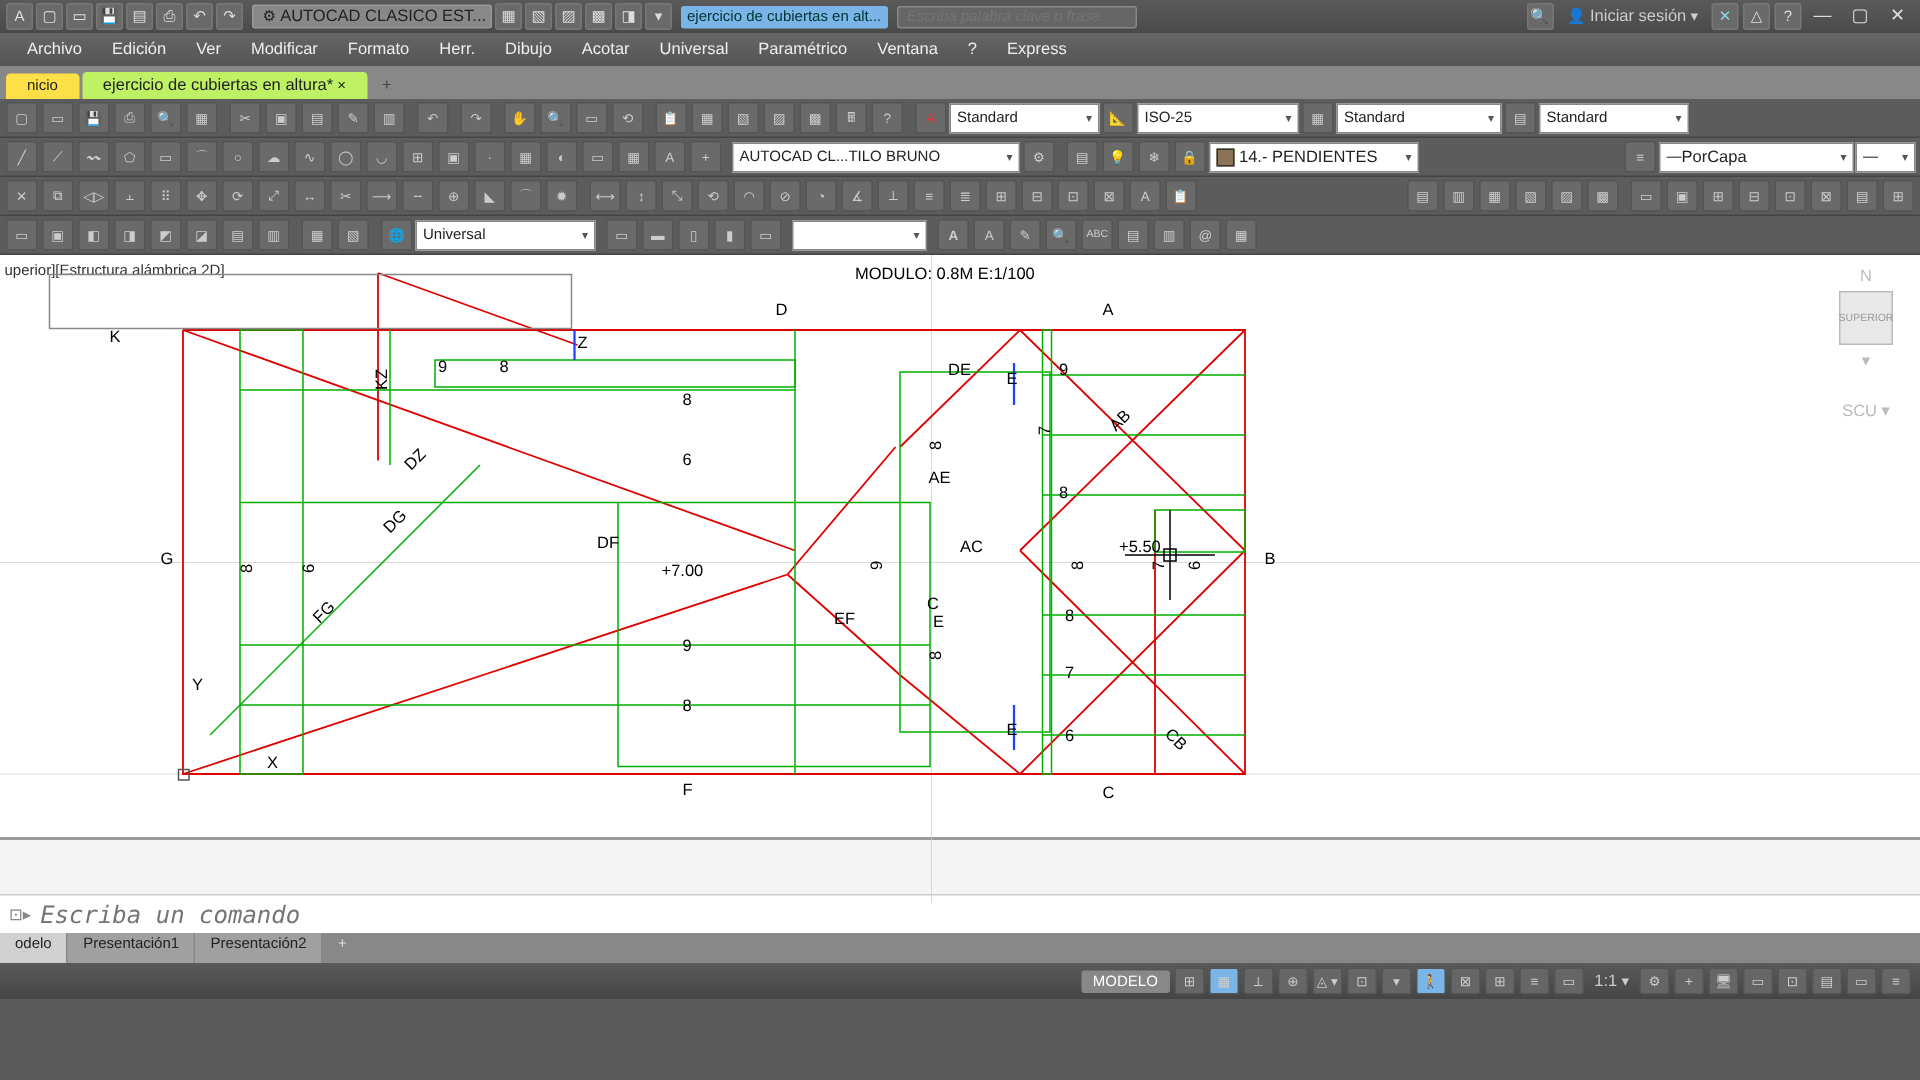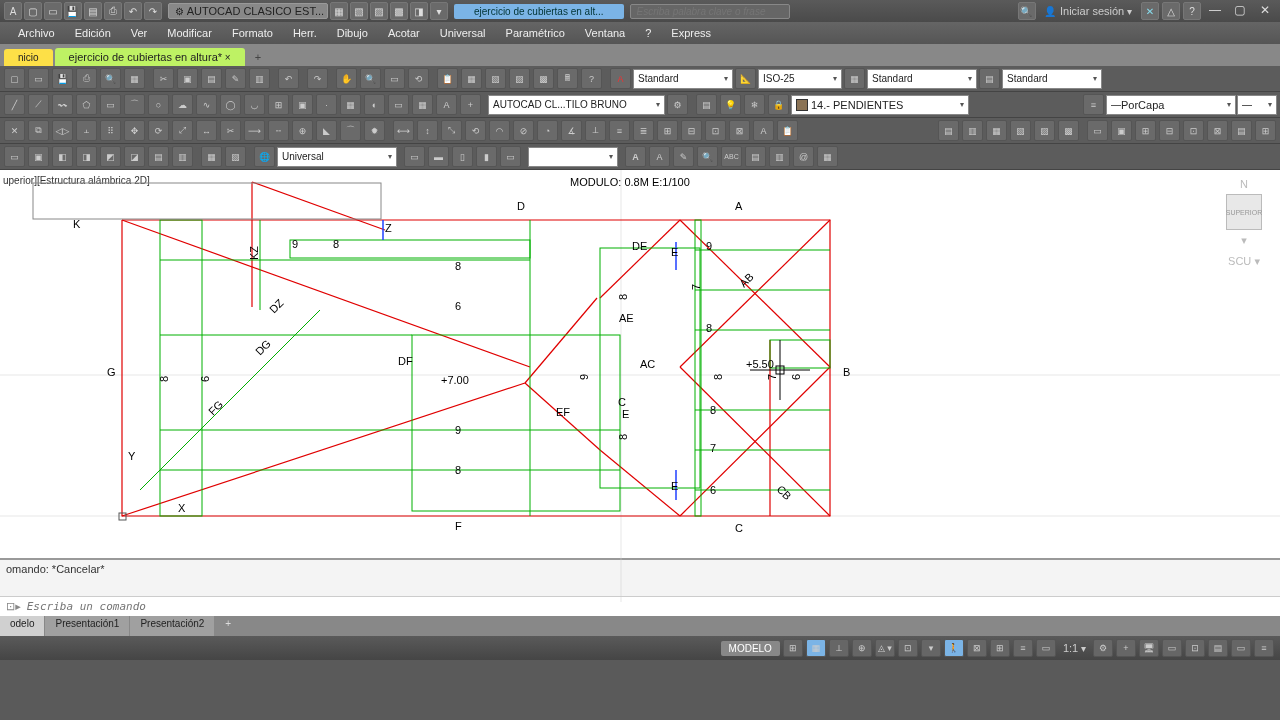--- a/index.html
+++ b/index.html
@@ -1,20 +1,20 @@
 <!DOCTYPE html>
 <html><head>
 <meta charset="utf-8">
 <style>
 *{margin:0;padding:0;box-sizing:border-box;font-family:Segoe UI,Arial,sans-serif;font-size:11px;user-select:none}
 body{width:1280px;height:720px;background:#5a5a5a;overflow:hidden}
 .titlebar{height:22px;background:linear-gradient(#5a5a5a,#4a4a4a);display:flex;align-items:center;padding:0 4px;gap:2px}
 .titlebar .icon-btn{width:18px;height:18px;background:#6a6a6a;border:1px solid #777;border-radius:2px;cursor:pointer;display:flex;align-items:center;justify-content:center;color:#ddd;font-size:10px}
 .titlebar .wspace{background:#888;border:1px solid #999;padding:1px 6px;color:#222;font-size:10px;border-radius:2px;margin-left:4px;cursor:pointer;max-width:160px;overflow:hidden;white-space:nowrap}
-.titlebar .tab-active{background:#7bb4e6;color:#033;padding:2px 20px;border-radius:2px;margin-left:4px;cursor:pointer;font-size:10px;max-width:180px;overflow:hidden;white-space:nowrap}
+.titlebar .tab-active{background:#7bb4e6;color:#033;padding:2px 4px;border-radius:2px;margin-left:4px;cursor:pointer;font-size:10px;max-width:180px;overflow:hidden;white-space:nowrap}
 .titlebar .search{background:#666;border:1px solid #888;padding:1px 6px;color:#aaa;font-size:10px;font-style:italic;border-radius:2px;margin-left:4px;width:160px}
 .titlebar .right{margin-left:auto;display:flex;gap:3px;align-items:center}
 .titlebar .login{color:#ccc;font-size:10px;margin:0 6px;cursor:pointer}
 .win-btn{width:22px;height:16px;color:#ddd;text-align:center;cursor:pointer;font-size:12px}
 .menubar{height:22px;background:linear-gradient(#656565,#555);display:flex;align-items:center;padding-left:8px}
 .menubar span{color:#eee;padding:3px 10px;cursor:pointer;font-size:11px}
 .doc-tabs{height:22px;background:#888;display:flex;align-items:flex-end;padding-left:4px}
 .doc-tab{background:#fde047;padding:3px 14px;border-radius:3px 3px 0 0;margin-right:2px;cursor:pointer;color:#222;font-size:10px}
 .doc-tab.active{background:#bef264}
 .doc-tab-add{padding:3px 8px;color:#444;cursor:pointer}
@@ -25,21 +25,21 @@
 .tdrop::after{content:"▾";margin-left:auto;color:#555;font-size:8px}
 .layer-sw{width:12px;height:12px;background:#8b7355;border:1px solid #333;margin-right:3px}
 .canvas-area{position:relative;height:388px;background:#fff}
 .vp-label{position:absolute;left:0;top:4px;background:rgba(255,255,255,.7);padding:1px 3px;font-size:10px;color:#333}
 svg.drawing{position:absolute;left:0;top:0}
 .viewcube{position:absolute;right:8px;top:8px;width:56px;text-align:center;color:#bbb;font-size:10px}
 .viewcube .cube{width:36px;height:36px;background:#e8e8e8;border:1px solid #bbb;margin:4px auto;display:flex;align-items:center;justify-content:center;font-size:7px;color:#999}
 .cmd-area{background:#f4f4f4;border-top:2px solid #999}
 .cmd-hist{padding:3px 6px;font-family:Consolas,monospace;font-size:11px;color:#333;height:36px;overflow:hidden}
 .cmd-line{display:flex;align-items:center;padding:3px 6px;background:#fff;border-top:1px solid #ccc}
-.cmd-line input{border:none;outline:none;flex:1;font-family:Consolas,monospace;font-size:11px;font-style:italic;color:#888;background:transparent}
+.cmd-line input{border:none;outline:none;flex:1;font-family:Consolas,monospace;font-size:16px;font-style:italic;color:#888;background:transparent}
 .layout-tabs{height:20px;background:#888;display:flex;}
 .ltab{padding:2px 10px;background:#a0a0a0;margin-right:1px;cursor:pointer;font-size:10px;color:#222}
 .ltab.active{background:#d0d0d0}
 .statusbar{height:24px;background:linear-gradient(#5a5a5a,#454545);display:flex;align-items:center;padding:0 6px;gap:3px}
 .statusbar .sbtn{width:20px;height:18px;background:#666;border:1px solid #555;border-radius:2px;cursor:pointer;color:#ccc;font-size:9px;display:flex;align-items:center;justify-content:center}
 .statusbar .modelo{background:#888;color:#fff;padding:2px 8px;border-radius:2px;margin-left:auto;font-size:10px;cursor:pointer}
 .statusbar .stxt{color:#ccc;font-size:10px;padding:0 4px}
 </style>
 </head>
 <body>
@@ -123,21 +123,21 @@
   <div class="tbtn">▦</div>
   <div class="tbtn">▧</div>
   <div class="tbtn">▨</div>
   <div class="tbtn">▩</div>
   <div class="tbtn">🖩</div>
   <div class="tbtn">?</div>
   <div class="tsep"></div>
   <div class="tbtn" style="color:#e33">A</div>
   <div class="tdrop" style="width:100px">Standard</div>
   <div class="tbtn">📐</div>
-  <div class="tdrop" style="width:84px">ISO-25</div>
+  <div class="tdrop" style="width:108px">ISO-25</div>
   <div class="tbtn">▦</div>
   <div class="tdrop" style="width:110px">Standard</div>
   <div class="tbtn">▤</div>
   <div class="tdrop" style="width:100px">Standard</div>
 </div>
 
 <div class="toolbar-row">
   <div class="tbtn">╱</div>
   <div class="tbtn">⟋</div>
   <div class="tbtn">〰</div>
@@ -152,28 +152,28 @@
   <div class="tbtn">⊞</div>
   <div class="tbtn">▣</div>
   <div class="tbtn">·</div>
   <div class="tbtn">▦</div>
   <div class="tbtn">◐</div>
   <div class="tbtn">▭</div>
   <div class="tbtn">▦</div>
   <div class="tbtn">A</div>
   <div class="tbtn">+</div>
   <div class="tsep"></div>
-  <div class="tdrop" style="width:177px">AUTOCAD CL...TILO BRUNO</div>
+  <div class="tdrop" style="width:192px">AUTOCAD CL...TILO BRUNO</div>
   <div class="tbtn">⚙</div>
   <div class="tsep"></div>
   <div class="tbtn">▤</div>
   <div class="tbtn" style="color:#ff0">💡</div>
   <div class="tbtn">❄</div>
   <div class="tbtn">🔒</div>
-  <div class="tdrop" style="width:178px">
+  <div class="tdrop" style="width:140px">
       <span class="layer-sw"></span>
       <span>14.- PENDIENTES</span>
     </div>
   <div style="flex:1"></div>
   <div class="tbtn">≡</div>
   <div class="tdrop" style="width:130px">— <span>PorCapa</span></div>
   <div class="tdrop" style="width:40px">—</div>
 </div>
 
 <div class="toolbar-row">
@@ -379,27 +379,26 @@
     </g>
 
     <rect x="119" y="343" width="7" height="7" fill="none" stroke="#555"></rect>
 
     <rect x="33" y="13" width="348" height="36" fill="none" stroke="#888"></rect>
   </svg>
   <div class="viewcube">
     <div>N</div>
     <div class="cube">SUPERIOR</div>
     <div>▾</div>
-    <div style="margin-top:8px"><span>SCU</span> ▾</div>
+    <div style="margin-top:20px"><span>SCU</span> ▾</div>
   </div>
 </div>
 
 <div class="cmd-area">
   <div class="cmd-hist">
-    <div>omando: *Cancelar*</div>
   </div>
   <div class="cmd-line">
     <span style="color:#888;margin-right:6px">⊡▸</span>
     <input placeholder="Escriba un comando" style="">
   </div>
 </div>
 
 <div class="layout-tabs">
   <div class="ltab active">odelo</div>
   <div class="ltab">Presentación1</div>

